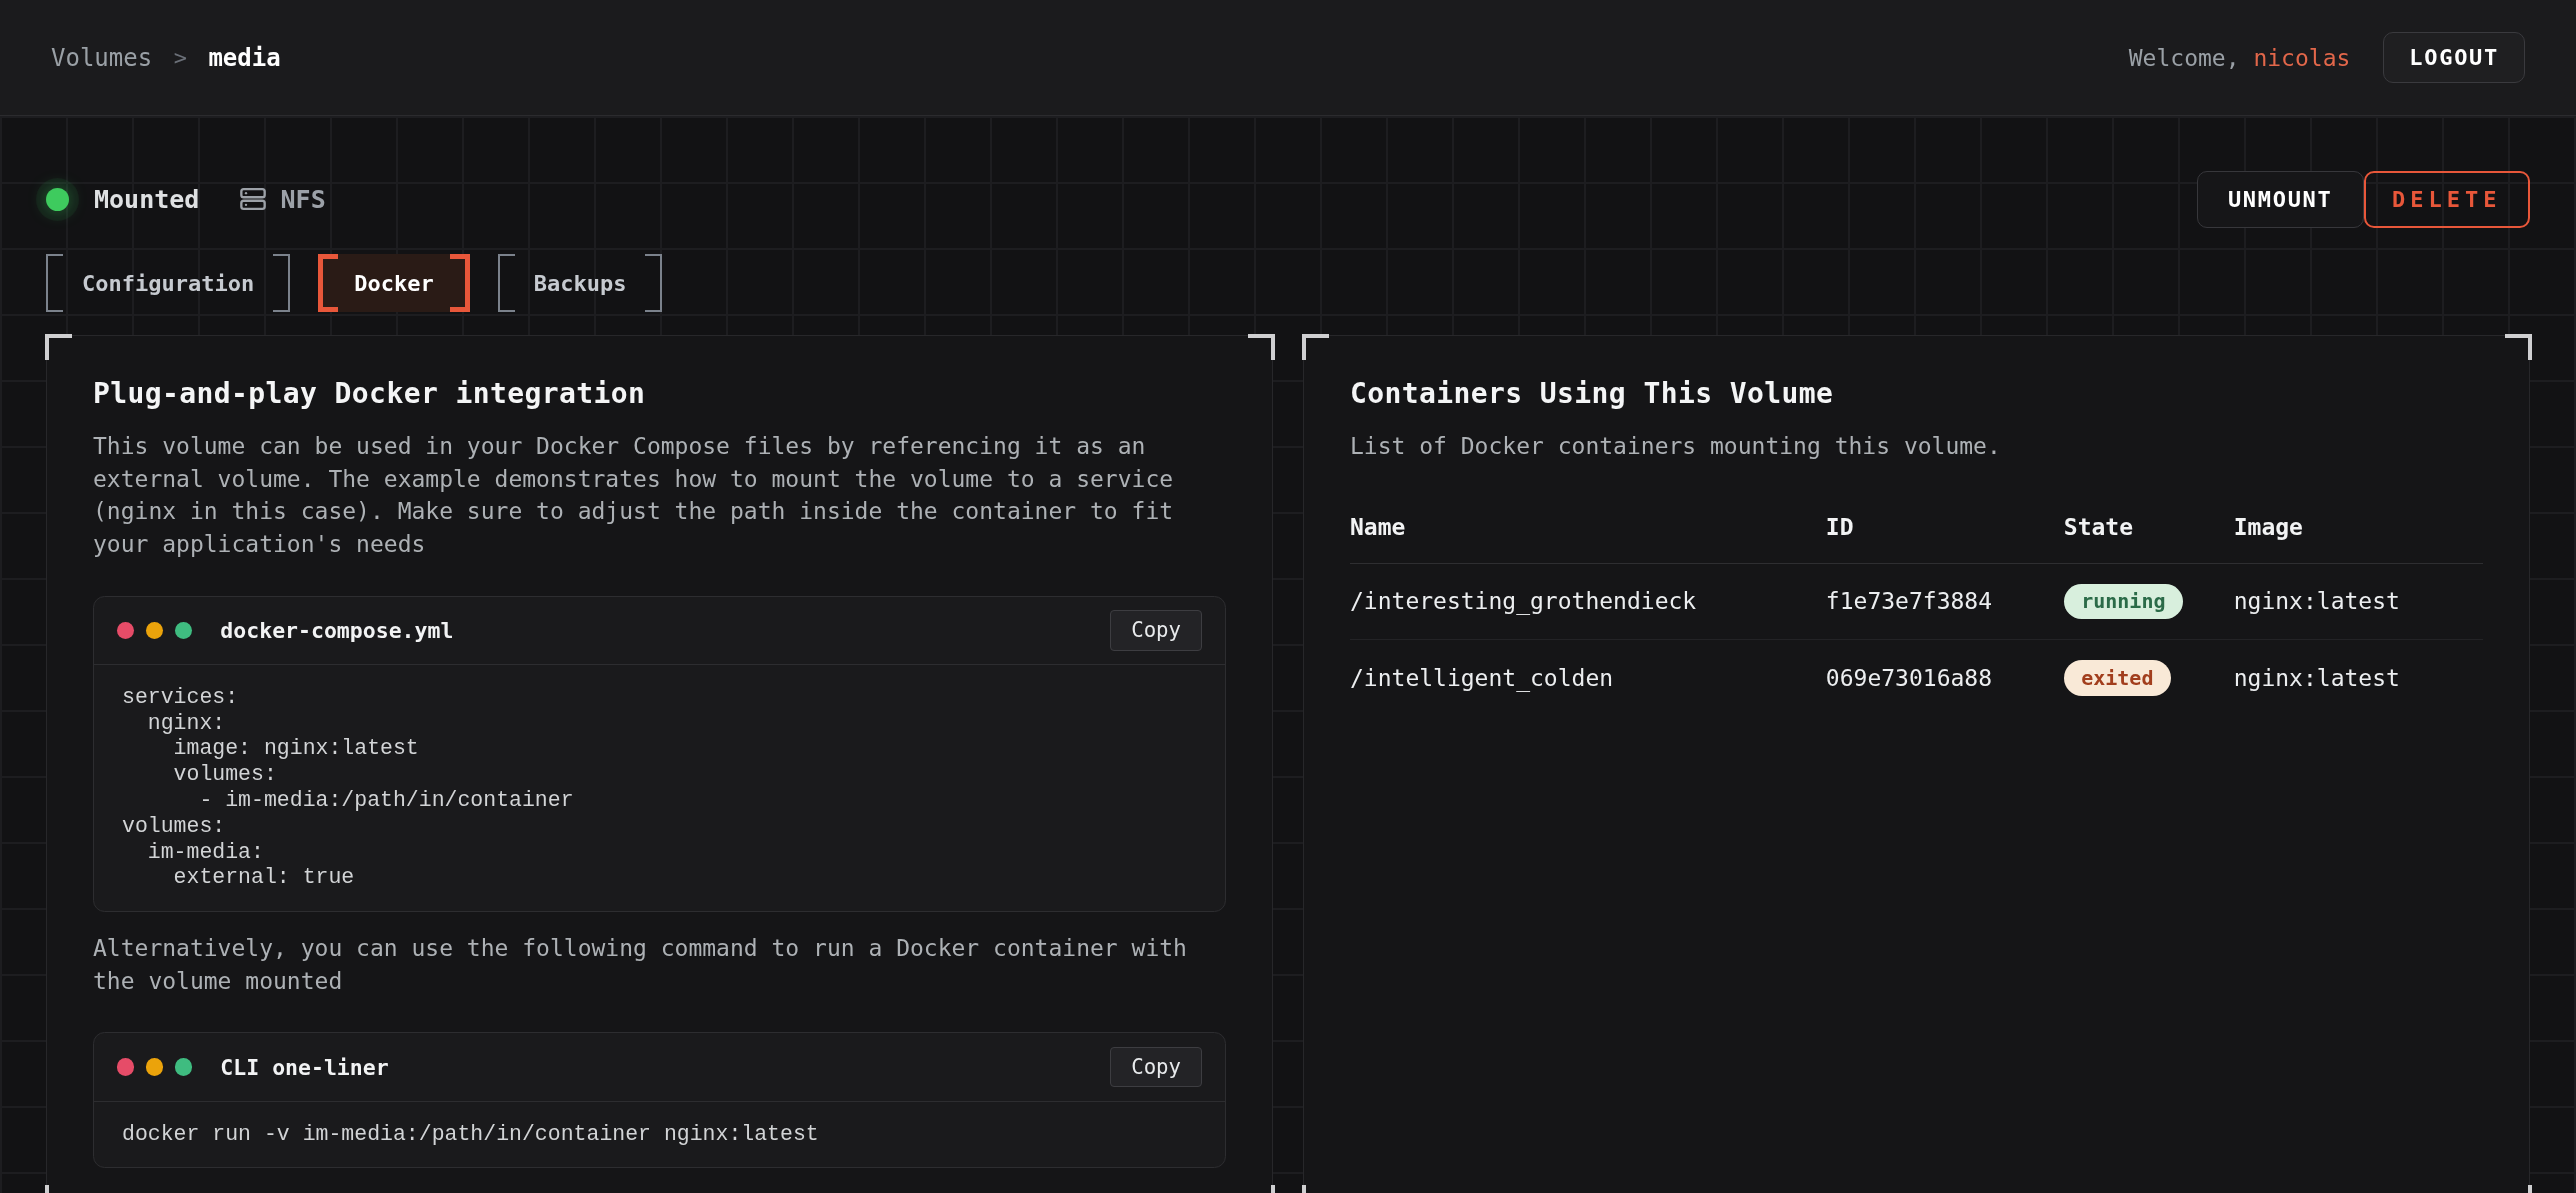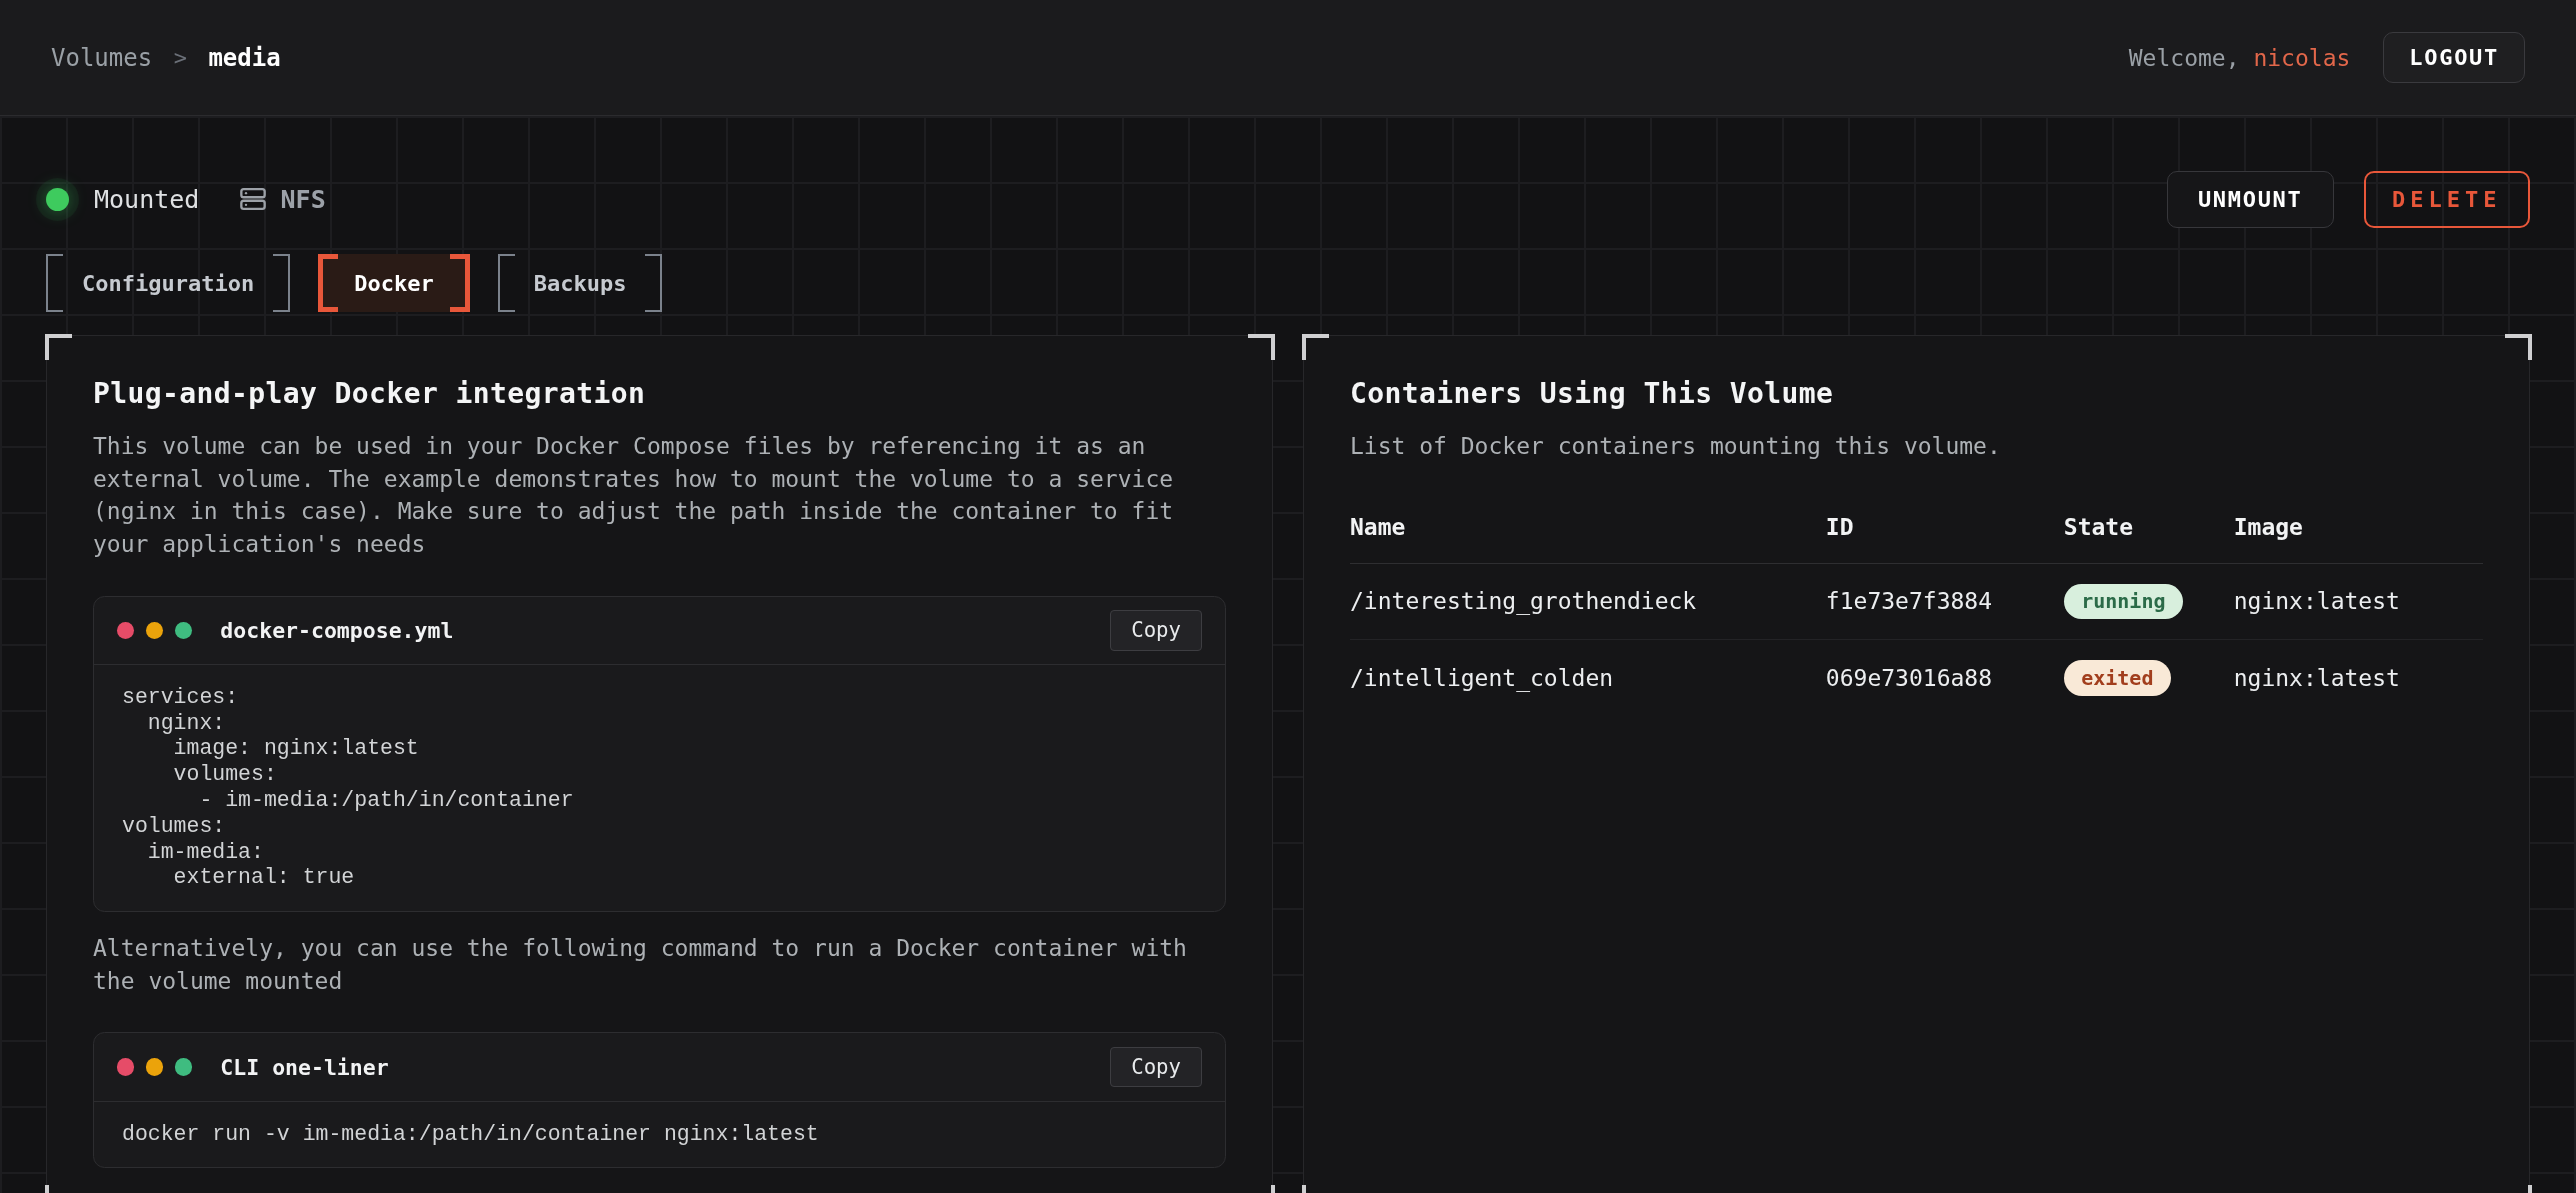--- a/index.html
+++ b/index.html
@@ -36,24 +36,24 @@
       linear-gradient(to bottom, #1d1d20 1.7px, transparent 1.7px);
     background-size:66px 66px;
   }
   
   .status-row { display:flex; align-items:center; justify-content:space-between; height:64px; }
   .status-left { display:flex; align-items:center; }
   .mount-dot {
     width:23px; height:23px; border-radius:50%; background:#3ecb5e;
     box-shadow:0 0 0 10px rgba(62,203,94,0.07), 0 0 18px rgba(62,203,94,0.45);
   }
-  .mount-label { margin-left:25px; font-size:25px; font-weight:normal; color:#dfe1e3; }
+  .mount-label { margin-left:25px; font-size:25px; font-weight:bold; color:#dfe1e3; }
   .fs-icon { margin-left:40px; display:flex; align-items:center; }
   .fs-label { margin-left:13.2px; font-size:25px; font-weight:bold; color:#9ca1a8; }
-  .status-actions { display:flex; align-items:center; gap:30px; }
+  .status-actions { display:flex; align-items:center; }
   .unmount-btn {
     background:#161618; border:1.7px solid #37373b; border-radius:10px;
     color:#ffffff; font-family:inherit; font-weight:bold; font-size:22px;
     letter-spacing:1.7px; padding:15px 30px; cursor:pointer;
   }
   .delete-btn {
     background:transparent; border:2.5px solid #e8573a; border-radius:10px;
     color:#e8573a; font-family:inherit; font-weight:bold; font-size:22px;
     letter-spacing:5px; padding:14px 26.5px; cursor:pointer;
   }

